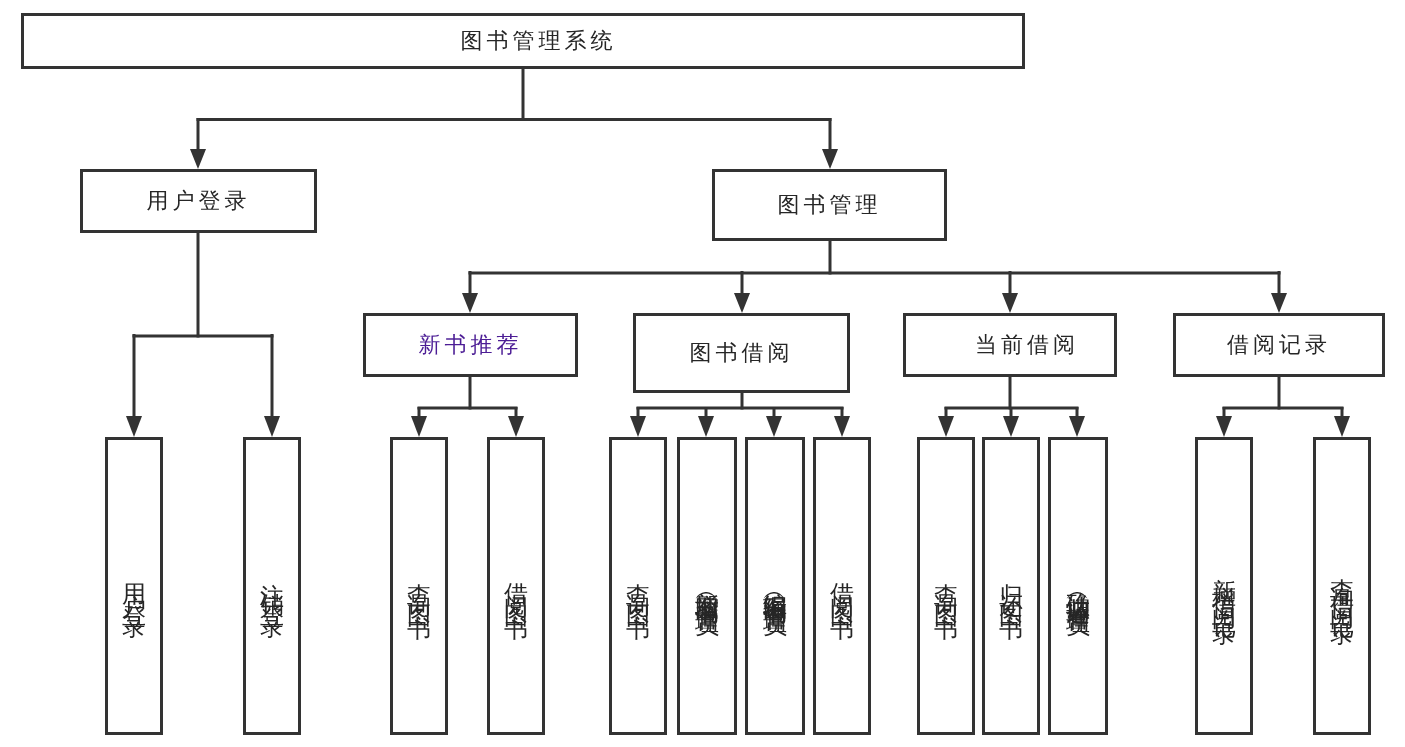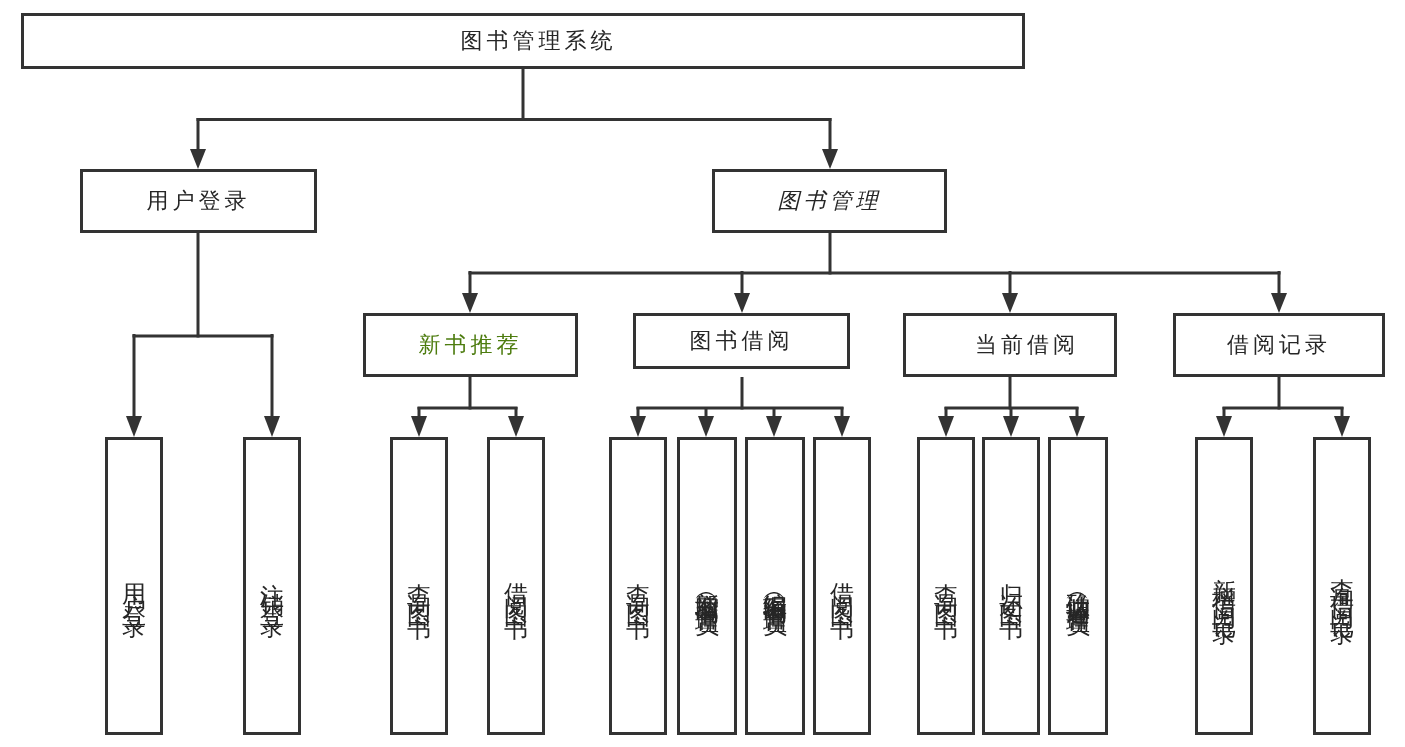--- a/index.html
+++ b/index.html
@@ -135,28 +135,28 @@
     </g>
   </svg>
 
   <div class="box root hbox" style="border-color: rgb(51, 51, 51); color: rgb(38, 38, 38);">
     <span>图书管理系统</span>
   </div>
 
   <div class="box hbox" style="left: 80px; top: 169px; width: 237px; height: 64px; border-color: rgb(51, 51, 51); color: rgb(38, 38, 38);">
     <span>用户登录</span>
   </div>
-  <div class="box hbox" style="left: 712px; top: 169px; width: 235px; height: 64px; border-color: rgb(51, 51, 51); color: rgb(38, 38, 38); font-style: italic;">
+  <div class="box hbox" style="left: 712px; top: 169px; width: 235px; height: 72px; border-color: rgb(51, 51, 51); color: rgb(38, 38, 38);">
     <span>图书管理</span>
   </div>
 
-  <div class="box hbox" style="left: 363px; top: 313px; width: 215px; height: 64px; border-color: rgb(51, 51, 51); color: #4d7c0f;">
+  <div class="box hbox" style="left: 363px; top: 313px; width: 215px; height: 64px; border-color: rgb(51, 51, 51); color: #4c1d95;">
     <span>新书推荐</span>
   </div>
-  <div class="box hbox" style="left: 633px; top: 313px; width: 217px; height: 56px; border-color: rgb(51, 51, 51); color: rgb(38, 38, 38);">
+  <div class="box hbox" style="left: 633px; top: 313px; width: 217px; height: 80px; border-color: rgb(51, 51, 51); color: rgb(38, 38, 38);">
     <span>图书借阅</span>
   </div>
   <div class="box hbox" style="left: 903px; top: 313px; width: 214px; height: 64px; border-color: rgb(51, 51, 51); color: rgb(38, 38, 38); padding-left: 34px;">
     <span>当前借阅</span>
   </div>
   <div class="box hbox" style="left: 1173px; top: 313px; width: 212px; height: 64px; border-color: rgb(51, 51, 51); color: rgb(38, 38, 38);">
     <span>借阅记录</span>
   </div>
 
   <div class="box vbox" style="left: 105px; border-color: rgb(51, 51, 51); color: rgb(38, 38, 38);">

